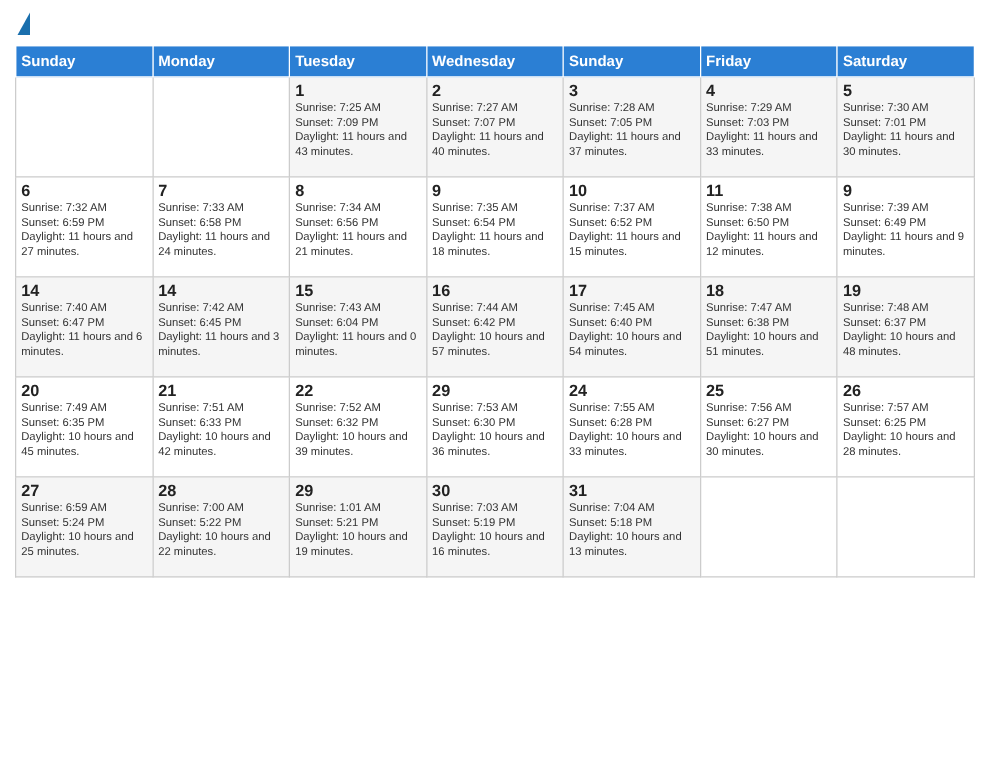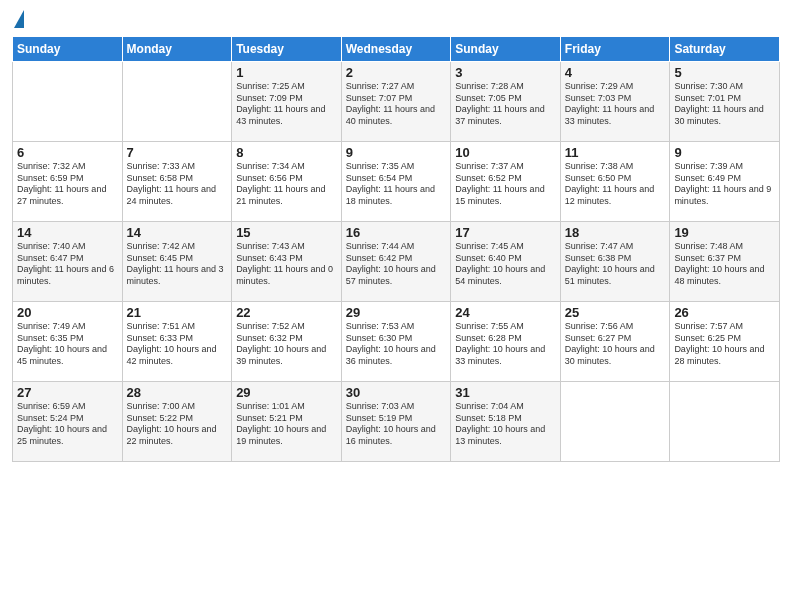--- a/index.html
+++ b/index.html
@@ -218,21 +218,21 @@
           </td>
           <td>
             <span class="day-num">14</span>
             <div class="cell-info">Sunrise: 7:42 AM
 Sunset: 6:45 PM
 Daylight: 11 hours and 3 minutes.</div>
           </td>
           <td>
             <span class="day-num">15</span>
             <div class="cell-info">Sunrise: 7:43 AM
-Sunset: 6:43 PM
+Sunset: 6:04 PM
 Daylight: 11 hours and 0 minutes.</div>
           </td>
           <td>
             <span class="day-num">16</span>
             <div class="cell-info">Sunrise: 7:44 AM
 Sunset: 6:42 PM
 Daylight: 10 hours and 57 minutes.</div>
           </td>
           <td>
             <span class="day-num">17</span>

